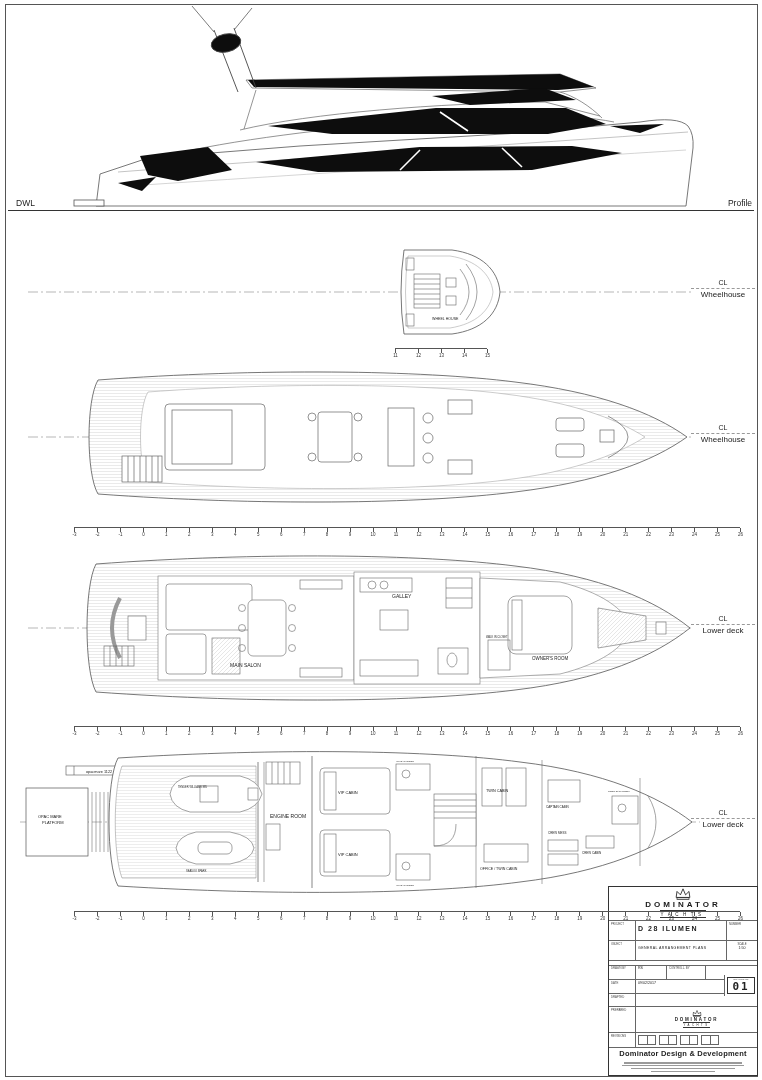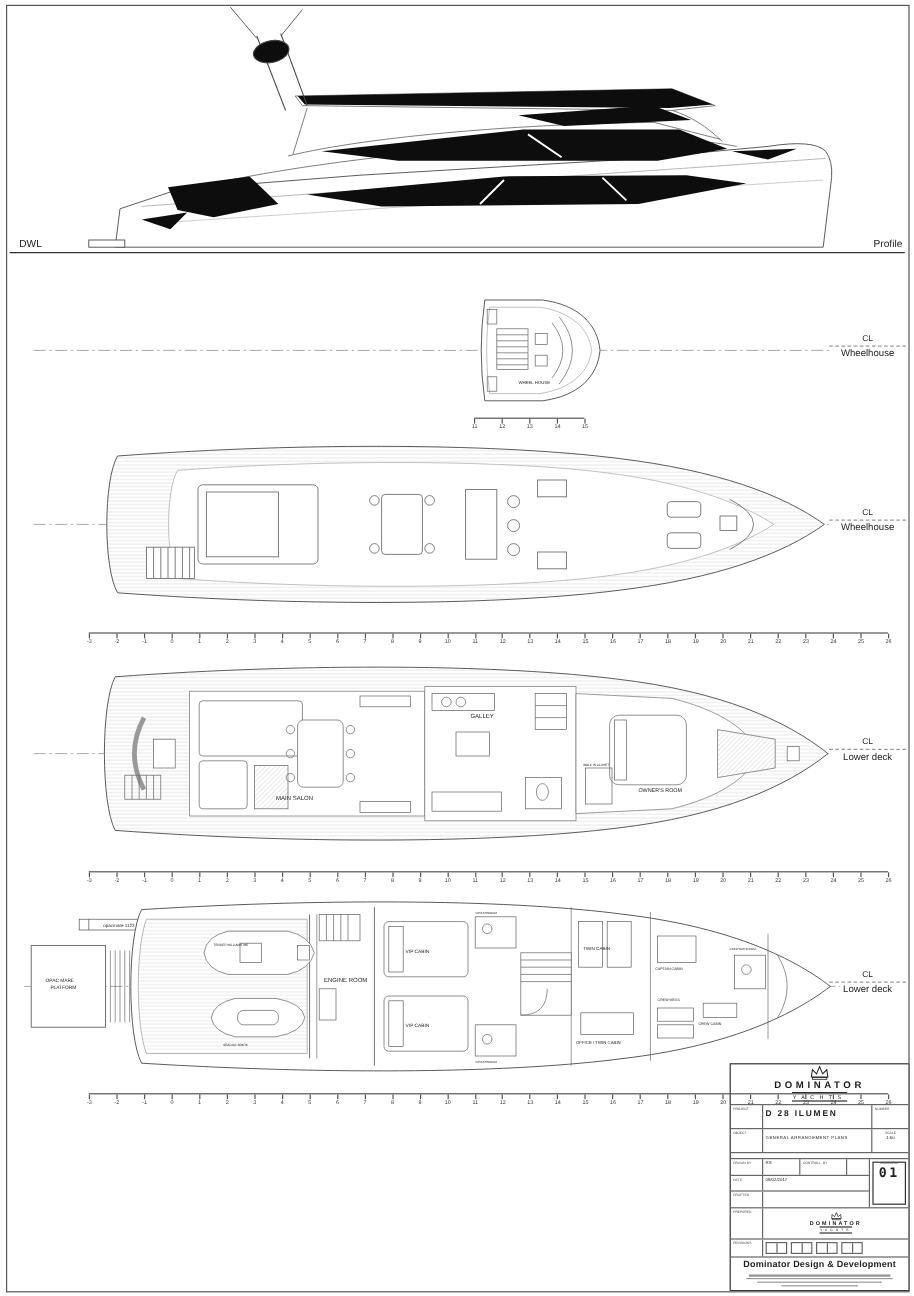--- a/index.html
+++ b/index.html
@@ -636,21 +636,21 @@
       <div class="tbcell" style="width:26px;text-align:center;">
         <div class="lbl">SCALE</div>
         <div style="font-size:3.6px;">1:50</div>
       </div>
     </div>
 
     <div class="tbrow" style="height:4px;">
         <div class="tbcell" style="flex:1;border-right:none;"></div>
       </div>
 
-    <div class="tbrow" style="height:40px;">
+    <div class="tbrow" style="height:40px;align-items:center;">
       <div style="flex:1;display:flex;flex-direction:column;">
         <div class="tbrow" style="height:14px;border-top:none;">
           <div class="tbcell lbl" style="width:22px;">DRAWN BY</div>
           <div class="tbcell" style="width:26px;font-size:3.6px;">RS</div>
           <div class="tbcell lbl" style="width:34px;">CONTROLL. BY</div>
           <div class="tbcell" style="flex:1;"></div>
         </div>
         <div class="tbrow" style="height:13px;">
           <div class="tbcell lbl" style="width:22px;">DATE</div>
           <div class="tbcell" style="flex:1;font-size:3.6px;">09/02/2017</div>

